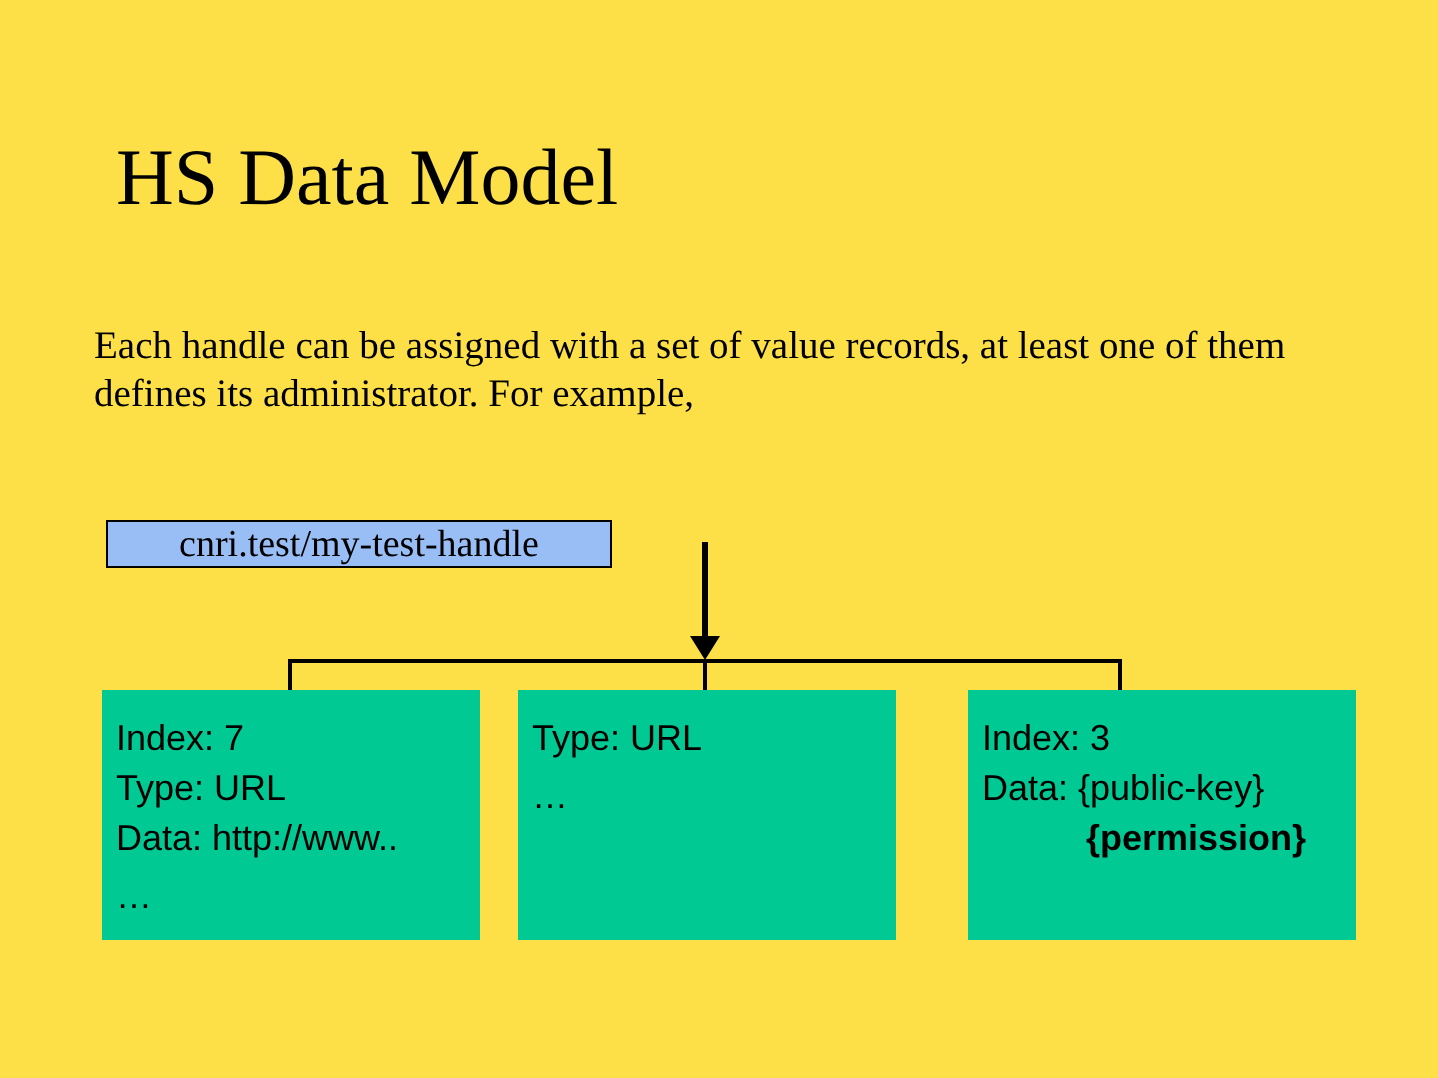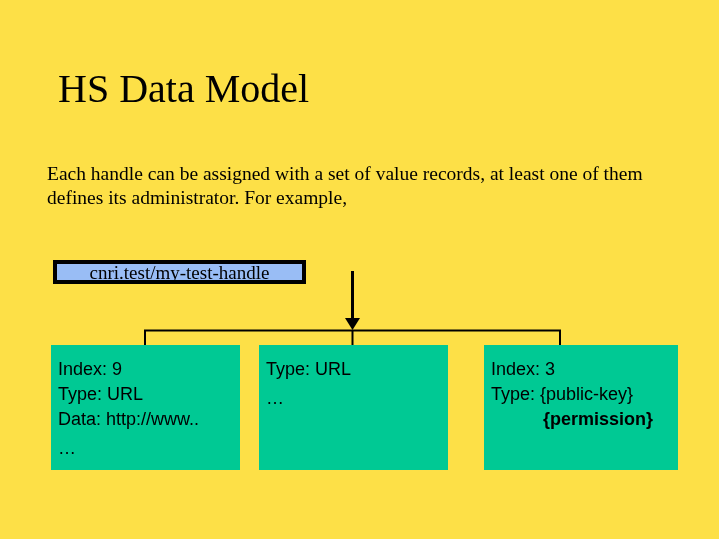--- a/index.html
+++ b/index.html
@@ -42,21 +42,21 @@
 
   
   #handle-box {
     position: absolute;
     left: 53px;
     top: 260px;
     width: 253px;
     height: 24px;
     box-sizing: border-box;
     background: #99BDF5;
-    border: 4px solid #000000;
+    border: 1px solid #000000;
     display: flex;
     align-items: center;
     justify-content: center;
   }
   #handle-box .handle-label {
     font-family: "Liberation Serif", serif;
     font-size: 19px;
     line-height: 21px;
     color: #000000;
     white-space: nowrap;
@@ -119,30 +119,30 @@
     <polygon points="345,318 360,318 352.5,330" fill="#000000"></polygon>
 
     <line x1="144" y1="330.5" x2="561" y2="330.5" stroke="#000000" stroke-width="2"></line>
 
     <line x1="145" y1="330" x2="145" y2="346" stroke="#000000" stroke-width="2"></line>
     <line x1="352.5" y1="330" x2="352.5" y2="346" stroke="#000000" stroke-width="2"></line>
     <line x1="560" y1="330" x2="560" y2="346" stroke="#000000" stroke-width="2"></line>
   </svg>
 
   <div class="record-box" id="record-box-1">
-    <div class="record-line">Index: 9</div>
+    <div class="record-line">Index: 7</div>
     <div class="record-line">Type: URL</div>
     <div class="record-line">Data: http://www..</div>
     <div class="record-line ellipsis">…</div>
   </div>
 
   <div class="record-box" id="record-box-2">
     <div class="record-line">Type: URL</div>
     <div class="record-line ellipsis">…</div>
   </div>
 
   <div class="record-box" id="record-box-3">
     <div class="record-line">Index: 3</div>
-    <div class="record-line">Type: {public-key}</div>
+    <div class="record-line">Data: {public-key}</div>
     <div class="record-line indented">{permission}</div>
   </div>
 
 </div>
 
 </body></html>

